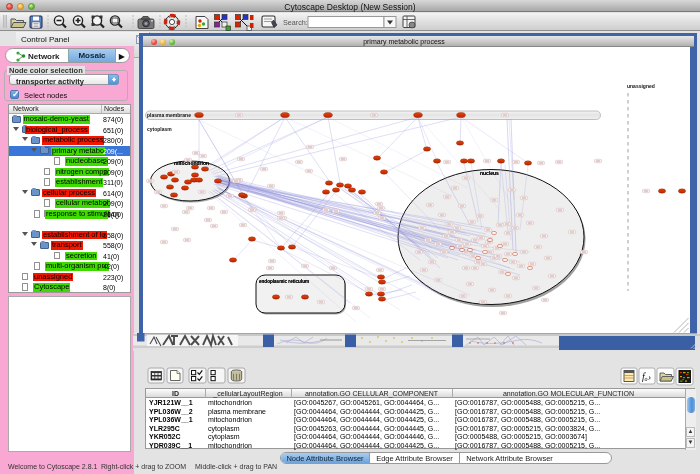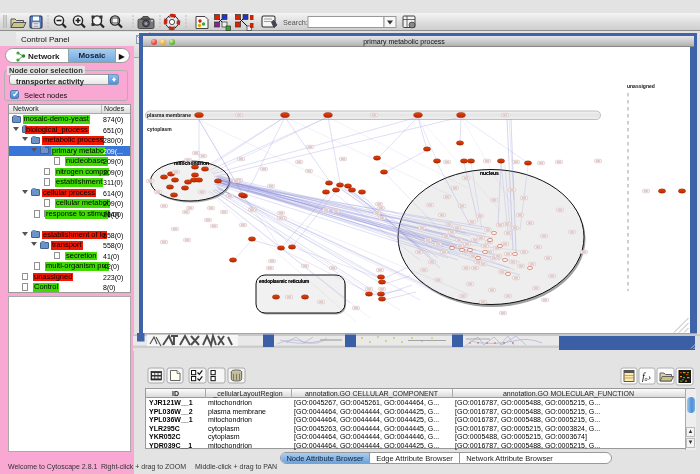--- a/index.html
+++ b/index.html
@@ -110,20 +110,26 @@
 #dp-toolbar { left:136px; top:364px; width:564px; height:24px; background:#e3e3e3; }
 #dp-table { left:145px; top:388px; width:550px; height:61px; background:#fff;
   border:1px solid #999; font-size:7.5px; }
 #dp-tabs { left:280px; top:452px; width:332px; height:12px;
   background:#fff; border:1px solid #999; border-radius:7px; font-size:7.5px; }
 </style>
 </head>
 <body>
 <div id="app">
 
+<div id="titlebar" class="abs">
+  <div class="tl" id="tl-r"></div>
+      <div class="tl" id="tl-y"></div>
+      <div class="tl" id="tl-g"></div>
+  <div class="title">Cytoscape Desktop (New Session)</div>
+</div>
 
 <div id="toolbar" class="abs">
 <svg width="700" height="18" viewBox="0 13 700 18" style="position:absolute;left:0;top:0">
 
   <rect x="3" y="15" width="1.5" height="13" fill="#bbb"></rect>
         <rect x="5.5" y="15" width="1.5" height="13" fill="#bbb"></rect>
 
   <path d="M11 19 l4 0 1.5 1.5 7 0 0 7 -12.5 0 z" fill="#d8d4a0" stroke="#555" stroke-width="1"></path>
   <path d="M11 27.5 l2.5-5 12.5 0 -2.5 5 z" fill="#c9c489" stroke="#555" stroke-width="1"></path>
 
@@ -332,21 +338,21 @@
           <span class="lbl green" style="left:36.0px;max-width:65px">multi-organism pro</span>
           <span class="cnt" style="">42(0)</span>
         </div>
     <div class="trow" style="top:166.5px;">
           <span class="doc" style="left:13.0px"></span>
           <span class="lbl red" style="left:24.0px;max-width:77px">unassigned</span>
           <span class="cnt" style="">223(0)</span>
         </div>
     <div class="trow" style="top:177.0px;">
           <span class="doc" style="left:13.0px"></span>
-          <span class="lbl green" style="left:24.0px;max-width:77px">Control</span>
+          <span class="lbl green" style="left:24.0px;max-width:77px">Cytoscape</span>
           <span class="cnt" style="">8(0)</span>
         </div>
   </div>
   <div id="birdseye"></div>
 </div>
 
 <div id="netwin" class="abs">
   <div id="net-title">
     <div class="ntl" style="left:8px;background:radial-gradient(circle at 35% 30%,#ffb3a8,#e64537 60%,#c23527)"></div>
     <div class="ntl" style="left:17px;background:radial-gradient(circle at 35% 30%,#ffe9b0,#f0b33a 60%,#cf9422)"></div>

